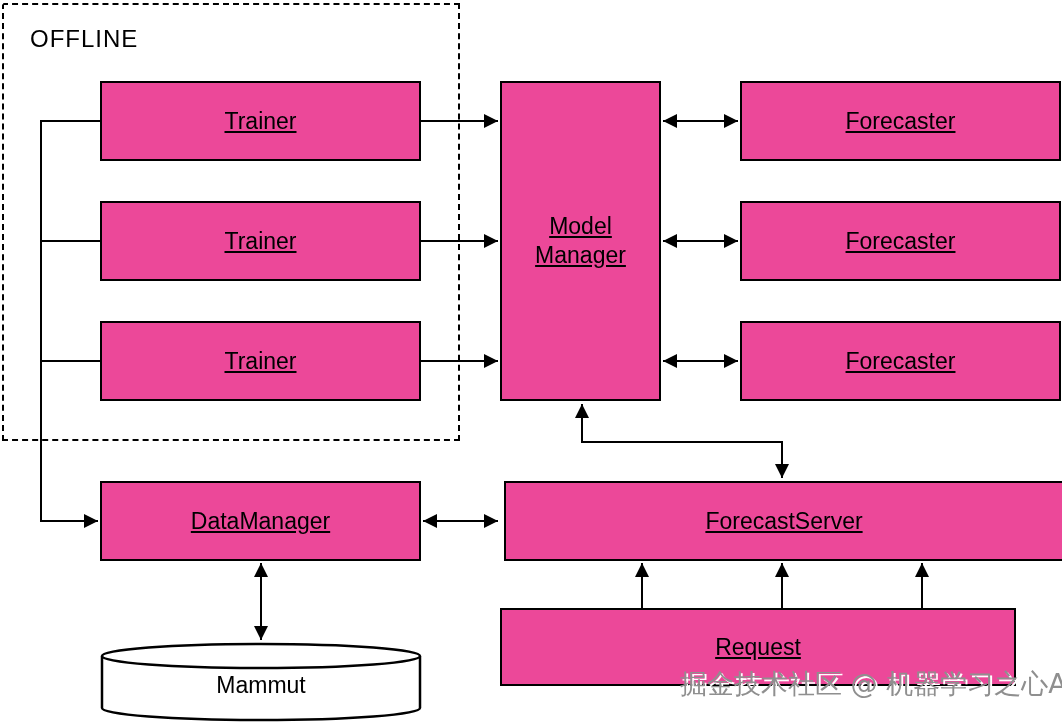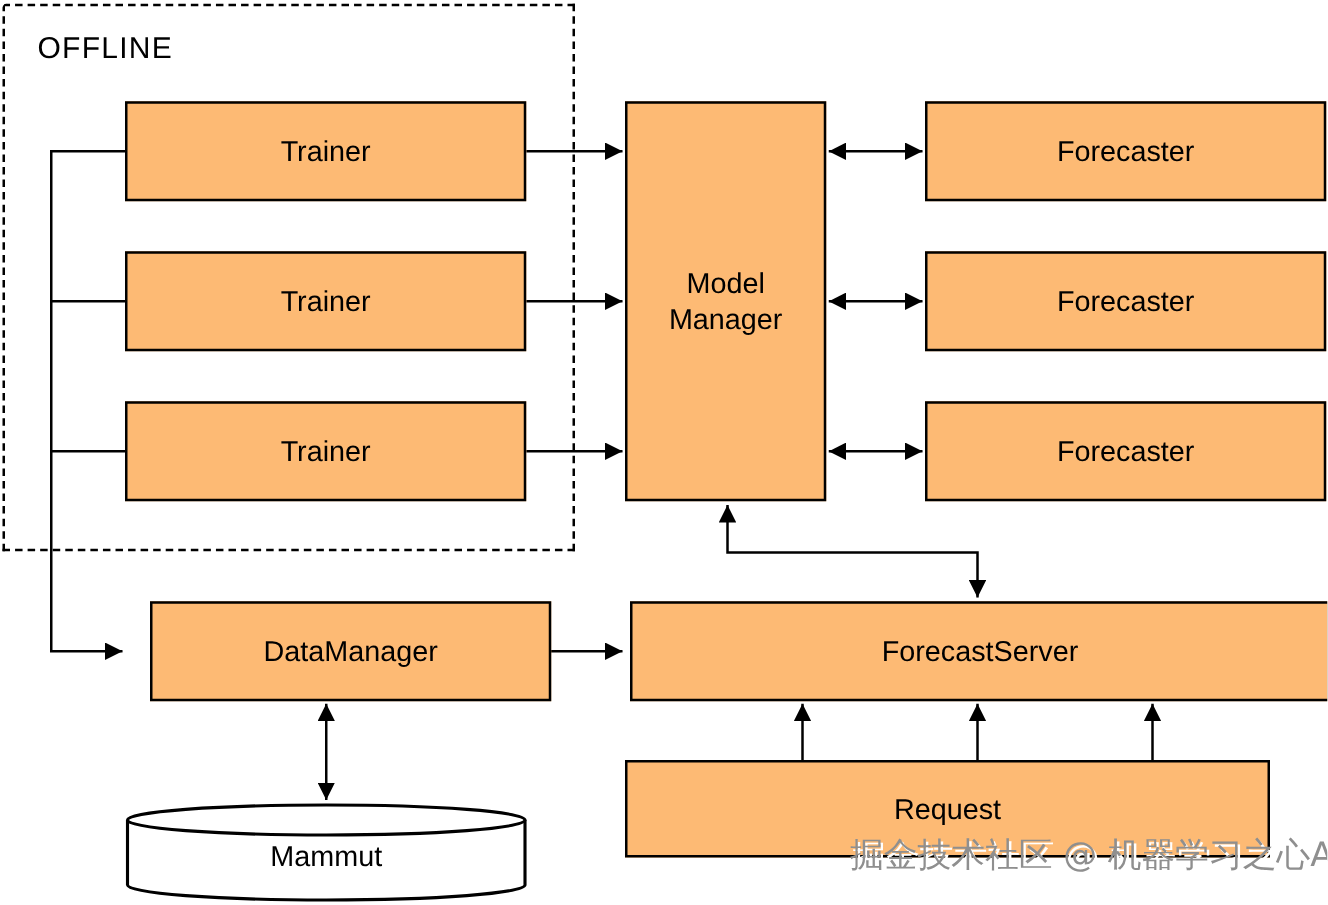--- a/index.html
+++ b/index.html
@@ -2,38 +2,38 @@
 <html><head>
 <meta charset="utf-8">
 <style>
   html,body{margin:0;padding:0;background:#ffffff;}
   .canvas{
     position:relative;width:1062px;height:724px;background:#ffffff;
     font-family:"Liberation Sans",sans-serif;color:#000000;overflow:hidden;border-radius:12px;
   }
   .connectors{position:absolute;left:0;top:0;width:1062px;height:724px;}
   .box{
-    position:absolute;box-sizing:border-box;background:#fdba74;
+    position:absolute;box-sizing:border-box;background:#ec4899;
     border:2px solid #000000;display:flex;align-items:center;justify-content:center;
-    font-size:23px;line-height:1.25;text-align:center;
+    font-size:23px;line-height:1.25;text-align:center;text-decoration:underline;
   }
   .dashed-box{
     position:absolute;box-sizing:border-box;border:2px dashed #000000;
     left:2px;top:3px;width:458px;height:438px;background:transparent;
   }
   .offline-label{
     position:absolute;left:26px;top:20px;font-size:24px;letter-spacing:1px;
   }
   .trainer{left:100px;width:321px;height:80px;}
   .t1{top:81px;} .t2{top:201px;} .t3{top:321px;}
   .model-manager{left:500px;top:81px;width:161px;height:320px;justify-content:center;}
   .model-manager .lbl{display:inline-block;width:105px;}
   .forecaster{left:740px;width:321px;height:80px;}
   .f1{top:81px;} .f2{top:201px;} .f3{top:321px;}
-  .data-manager{left:100px;top:481px;width:321px;height:80px;margin-left:20px;}
+  .data-manager{left:100px;top:481px;width:321px;height:80px;}
   .forecast-server{left:504px;top:481px;width:560px;height:80px;}
   .request{left:500px;top:608px;width:516px;height:78px;}
   .cylinder{position:absolute;left:100px;top:642px;width:322px;height:80px;}
   .cylinder svg{display:block;width:322px;height:80px;}
   .cylinder-label{
     position:absolute;left:0;top:30px;width:322px;text-align:center;font-size:23px;
   }
   .watermark{
     position:absolute;left:680px;top:666px;z-index:5;white-space:nowrap;
     font-size:27px;color:#8f8f8f;text-shadow:2px 2px 0 #ffffff;

